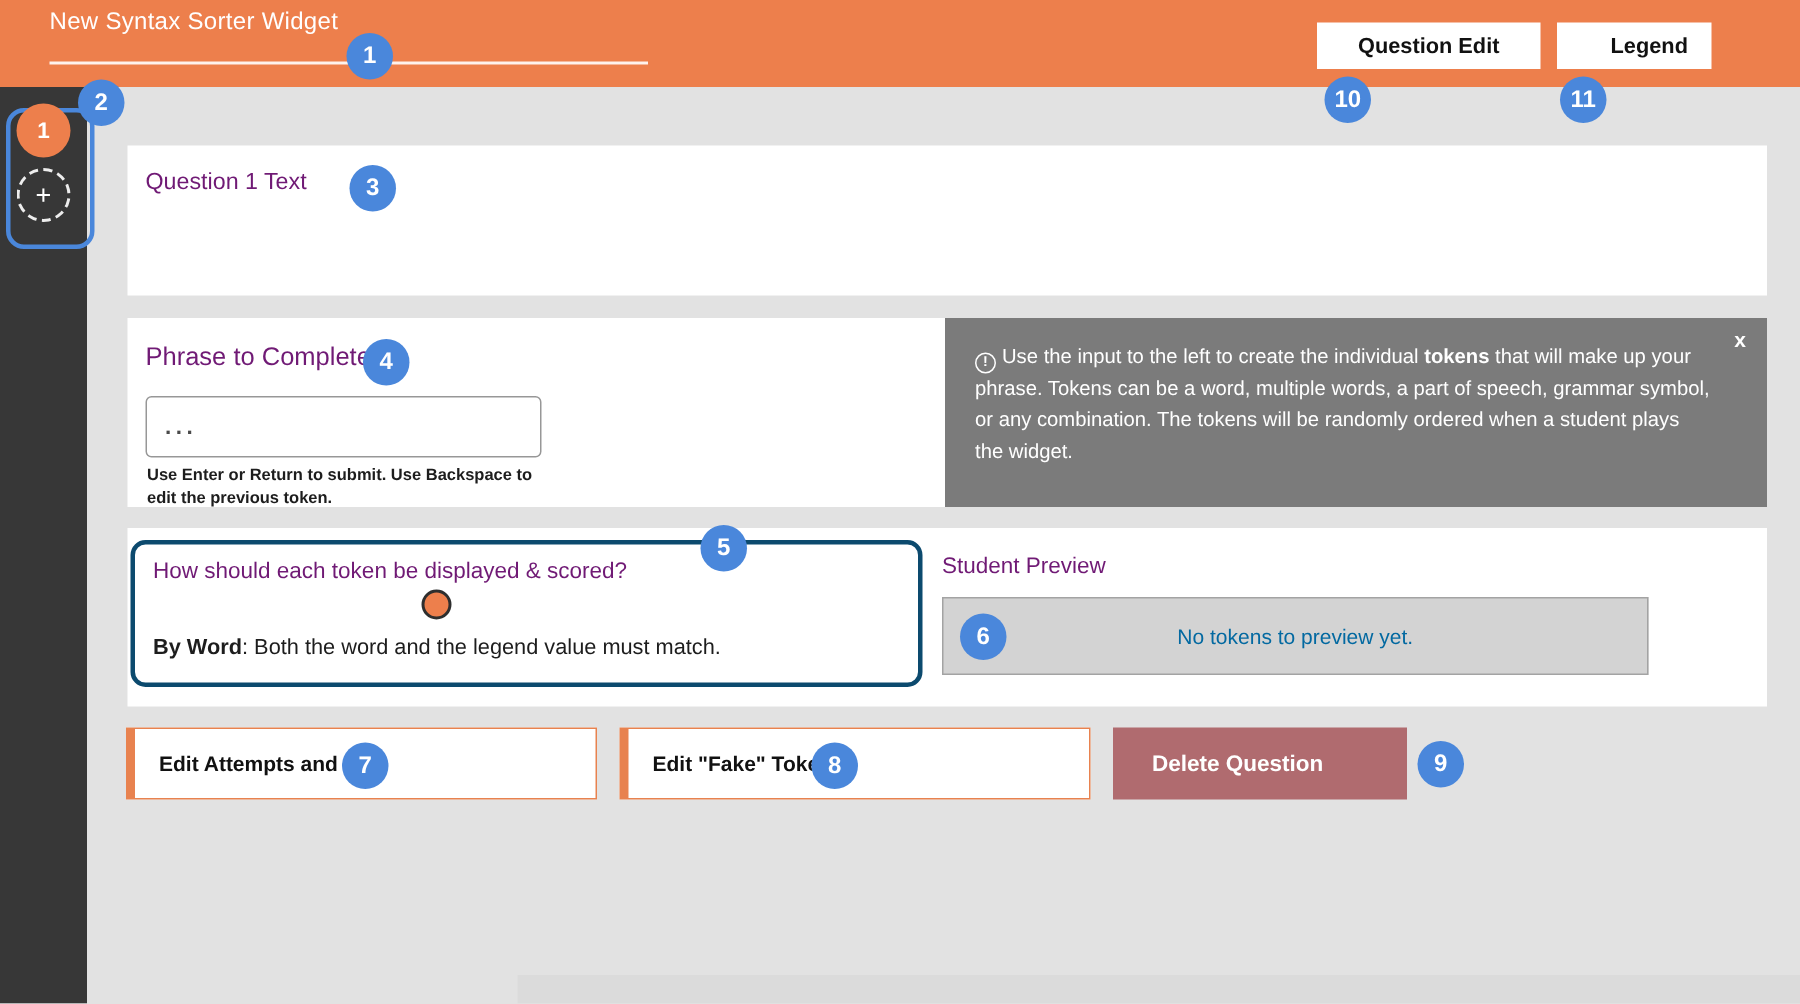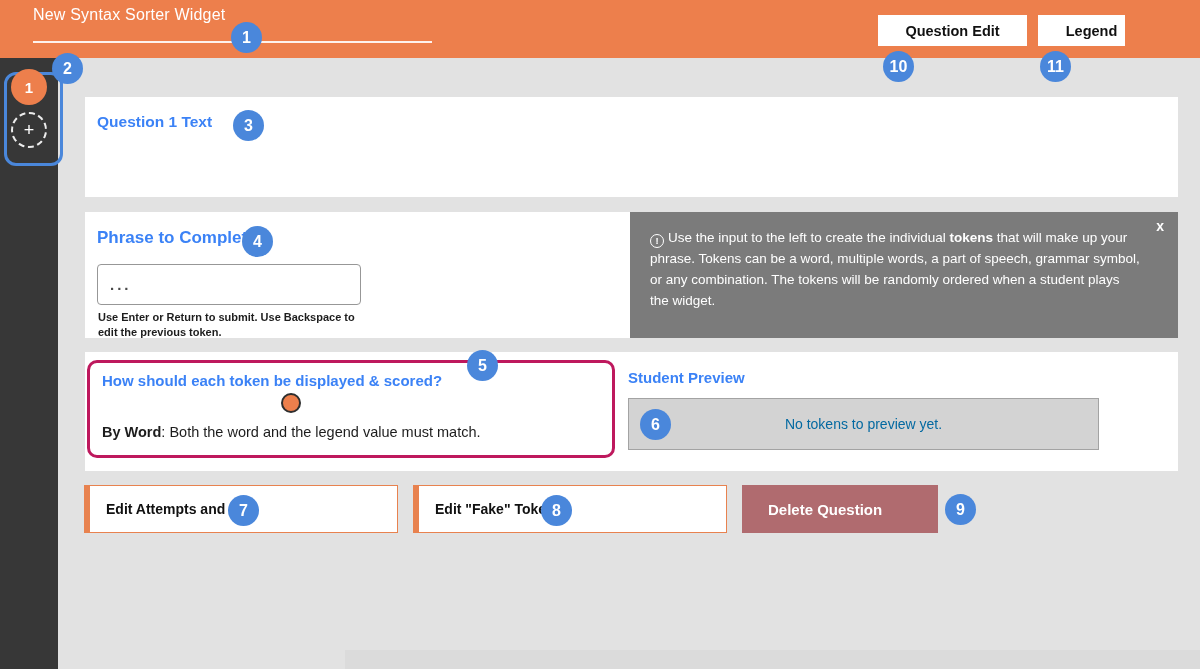--- a/index.html
+++ b/index.html
@@ -24,21 +24,21 @@
     position: absolute; left: 33px; top: 41px; width: 399px; height: 2px;
     background: rgba(255,255,255,.9);
   }
   .hdr-btn {
     position: absolute; top: 15px; height: 31px;
     background: #fff; border: none; color: #111;
     font-family: "Liberation Sans", sans-serif;
     font-size: 14.5px; font-weight: bold; cursor: pointer;
   }
   .hdr-btn.qbank { left: 878px; width: 149px; }
-  .hdr-btn.legend { left: 1038px; width: 87px; padding-left: 20px; }
+  .hdr-btn.legend { left: 1038px; width: 103px; padding-left: 20px; }
 
   
   .sidebar {
     position: absolute; left: 0; top: 58px; width: 58px; height: 611px;
     background: #373737; z-index: 5;
   }
   .tab-selection-outline {
     position: absolute; left: 4px; top: 72px; width: 59px; height: 94px;
     border: 3px solid #4A87DB; border-radius: 12px; z-index: 20;
     pointer-events: none;
@@ -57,21 +57,21 @@
     display: flex; align-items: center; justify-content: center;
     z-index: 21; cursor: pointer; background: transparent;
   }
 
   
   .panel { position: absolute; background: #fff; }
   .panel-qtext  { left: 85px; top: 97px;  width: 1093px; height: 100px; }
   .panel-phrase { left: 85px; top: 212px; width: 1093px; height: 126px; }
   .panel-score  { left: 85px; top: 352px; width: 1093px; height: 119px; }
 
-  .h-bold { position: absolute; color: #3b82f6; font-weight: bold; text-align: center; }
+  .h-bold { position: absolute; color: #701a75; font-weight: normal; text-align: center; }
   .qtext-heading  { left: 12px; top: 16px; font-size: 15.5px; }
   .phrase-heading { left: 12px; top: 16px; font-size: 17px; }
   .score-heading  { left: 12px; top: 9px;  font-size: 15px; }
   .preview-heading{ left: 543px; top: 17px; font-size: 15px; }
 
   .qtext-input {
     position: absolute; left: 12px; top: 46px; width: 963px; height: 36px;
     border: none; border-bottom: 2px solid #4c4c4c; outline: none;
     font-family: "Liberation Sans", sans-serif; font-size: 17px; color: #333;
     background: transparent;
@@ -110,21 +110,21 @@
   .info-close {
     position: absolute; right: 14px; top: 6px;
     color: #fff; font-size: 14px; font-weight: bold;
     background: none; border: none; cursor: pointer;
     font-family: "Liberation Sans", sans-serif;
   }
 
   
   .score-box {
     position: absolute; left: 2px; top: 8px; width: 528px; height: 98px;
-    border: 3px solid #be185d; border-radius: 10px; background: #fff;
+    border: 3px solid #0c4a6e; border-radius: 10px; background: #fff;
   }
   .radio-row {
     position: absolute; left: 12px; display: flex; align-items: center; gap: 11px;
     font-size: 14.5px; color: #1d1d1d; cursor: pointer;
   }
   .radio-row.r1 { top: 30px; flex-direction: column; }
   .radio-row.r2 { top: 62px; }
   .radio-circle {
     width: 20px; height: 20px; border-radius: 50%;
     border: 2px solid #2e2e2e; background: #fff; flex: 0 0 auto;

